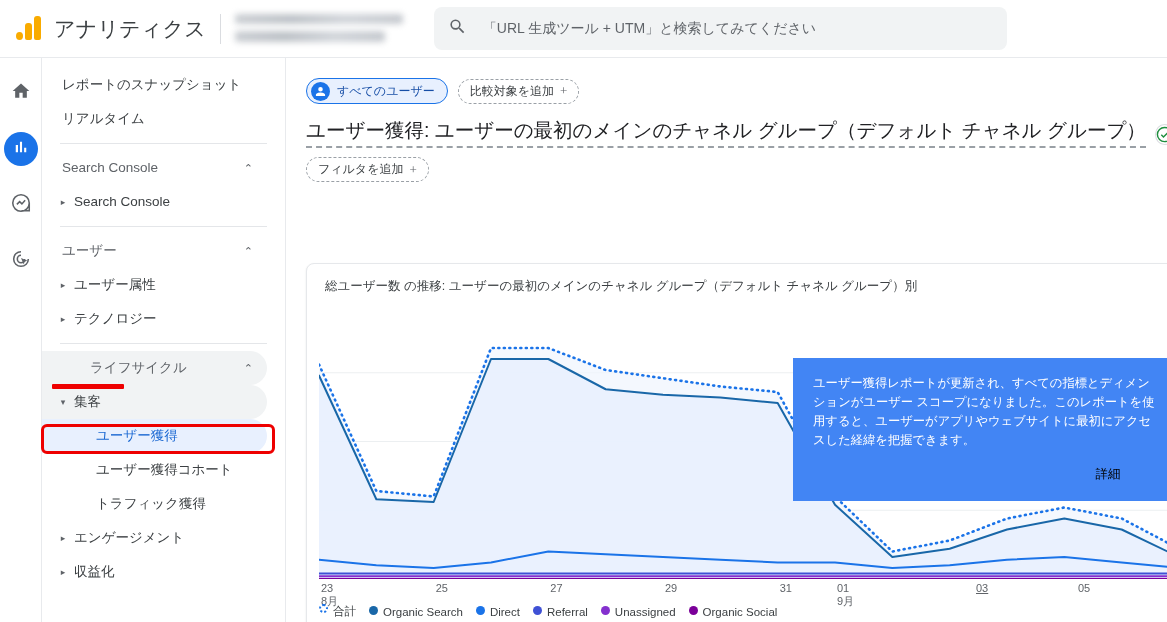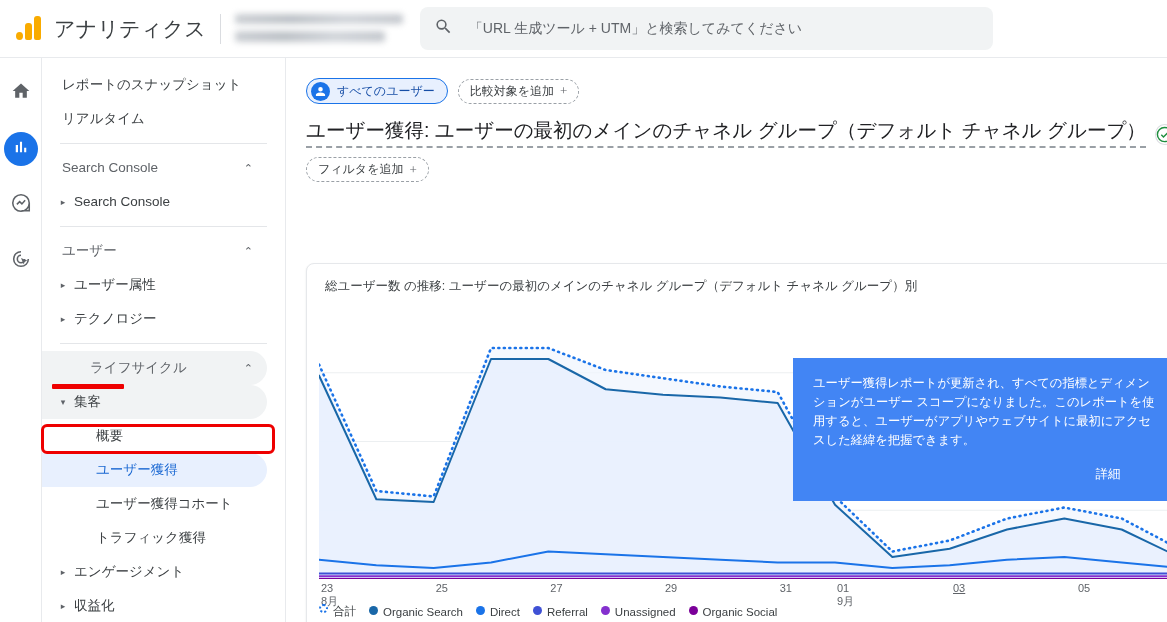--- a/index.html
+++ b/index.html
@@ -29,21 +29,21 @@
   .title-div{ width:1px; height:30px; background:#dadce0; margin:0 14px; }
   .blur-prop{ width:175px; height:34px; position:relative; }
   .blur-prop .l1,.blur-prop .l2{
     position:absolute; left:0; height:10px; border-radius:3px;
     background:linear-gradient(90deg,#c8ccd1,#b9bec4,#cfd3d8,#c2c6cc);
     filter:blur(3.2px); opacity:.95;
   }
   .blur-prop .l1{ top:2px; width:168px; }
   .blur-prop .l2{ top:19px; width:150px; height:11px; }
   .searchbar{
-    margin-left:10px; width:573px; height:43px; background:#f1f3f4;
+    margin-left:24px; width:573px; height:43px; background:#f1f3f4;
     border-radius:8px; display:flex; align-items:center; padding:0 14px;
   }
   .searchbar .mag{ margin-right:16px; }
   .search-ph{ font-size:14px; color:#5f6368; white-space:nowrap; }
 
   
   .rail{
     position:absolute; left:0; top:58px; width:42px; height:564px;
     background:#fff; border-right:1px solid #e8eaed;
     display:flex; flex-direction:column; align-items:center; padding-top:18px;
@@ -143,21 +143,21 @@
   .tooltip{
     position:absolute; left:754px; top:358px; width:413px; height:143px;
     background:#4285f4; color:#fff; z-index:60; padding:16px 18px 0 20px;margin-left:39px;
   }
   .tt-body{ display:flex; justify-content:space-between; }
   .tt-text{ font-size:12.3px; line-height:1.55; width:342px; }
   .tt-close{ font-size:16px; cursor:pointer; line-height:1; margin-top:2px; color:#fff; }
   .tt-actions{
     position:absolute; right:20px; bottom:18px; display:flex; align-items:center; gap:46px;
   }
-  .tt-btn{ font-size:12.5px; color:#ffffff; cursor:pointer; }
+  .tt-btn{ font-size:12.5px; color:#000000; cursor:pointer; }
   .tt-btn.bold{ font-weight:bold; font-size:13px; }
 </style>
 </head>
 <body>
 
 <div class="topbar">
   <div class="ga-logo">
     <div class="b1"></div>
       <div class="b2"></div>
       <div class="b3"></div>
@@ -248,23 +248,20 @@
 
   <div class="nav-sep"></div>
 
   <div class="nav-row nav-group sel">
     <span class="lbl">ライフサイクル</span>
     <span class="chev">⌃</span>
   </div>
   <div class="nav-row nav-sub selrow">
     <span class="caret">▾</span>
     <span class="lbl">集客</span>
-  </div>
-  <div class="nav-row nav-leaf">
-    <span class="lbl">概要</span>
   </div>
   <div class="nav-row nav-leaf active">
     <span class="lbl">ユーザー獲得</span>
   </div>
   <div class="nav-row nav-leaf">
     <span class="lbl">ユーザー獲得コホート</span>
   </div>
   <div class="nav-row nav-leaf">
     <span class="lbl">トラフィック獲得</span>
   </div>
@@ -350,21 +347,21 @@
         <div class="xtick" style="left: 346px;">
           <div>29</div>
         </div>
         <div class="xtick" style="left: 460.667px;">
           <div>31</div>
         </div>
         <div class="xtick" style="left: 518px;">
           <div>01</div>
           <div>9月</div>
         </div>
-        <div class="xtick" style="left: 634px; text-decoration: underline;">
+        <div class="xtick" style="left: 657px; text-decoration: underline;">
           <div>03</div>
         </div>
         <div class="xtick" style="left: 720px; margin-left: 39px;">
           <div>05</div>
         </div>
       </div>
 
     <div class="legend">
         <div class="lg">
           <span class="dot-dashed" style="border-color: rgb(26, 115, 232);"></span>

